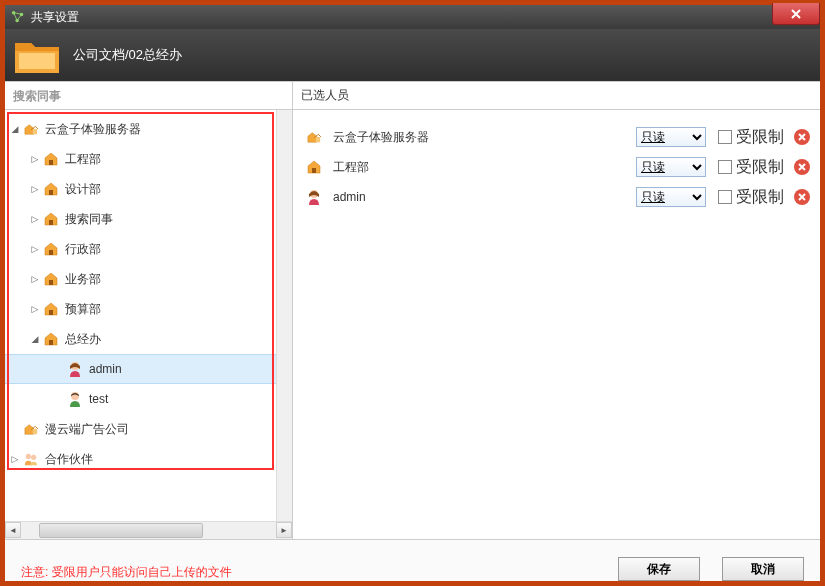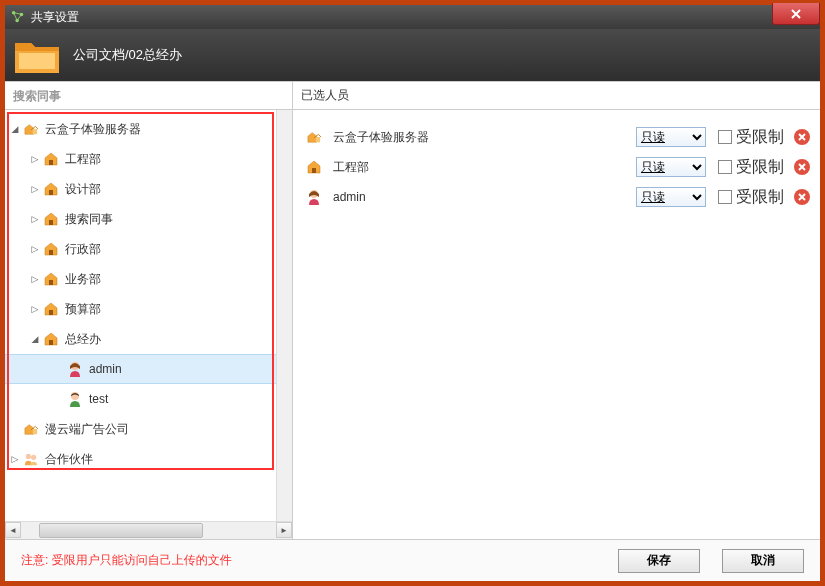--- a/index.html
+++ b/index.html
@@ -37,21 +37,21 @@
     .scroll-thumb-h { position: absolute; left: 0; width: 75%; top: 0; bottom: 0; background: linear-gradient(to bottom,#eaeaea,#d0d0d0); border: 1px solid #bbb; border-radius: 2px; }
     .selected-list { flex: 1; overflow: auto; }
     .row { display: flex; align-items: center; height: 30px; padding: 0 10px; }
     .row .icon-slot { width: 22px; margin-right: 8px; }
     .row-label { flex: 1; font-size: 12px; color: #333; }
     .perm-select { width: 70px; height: 20px; font-size: 12px; border: 1px solid #9cb8d6; background: linear-gradient(to bottom,#fff,#eaf2fb); margin-right: 12px; text-decoration: underline; }
     .chk { width: 14px; height: 14px; border: 1px solid #888; margin-right: 4px; display: inline-block; cursor: pointer; }
     .chk-label { font-size: 16px; color: #333; margin-right: 10px; }
     .remove-btn { width: 16px; height: 16px; border-radius: 50%; background: #e05040; display: flex; align-items: center; justify-content: center; cursor: pointer; }
     .remove-btn svg { width: 10px; height: 10px; }
-    .footer { height: 42px; border-top: 1px solid #ccc; display: flex; align-items: center; padding: 0 16px; background: #fafafa; }
+    .footer { height: 42px; border-top: 1px solid #ccc; display: flex; align-items: flex-end; padding: 0 16px; background: #fafafa; }
     .note { color: #ff3030; font-size: 12px; flex: 1; }
     .btn { width: 82px; height: 24px; margin-left: 22px; background: linear-gradient(to bottom,#fafafa,#e4e4e4); border: 1px solid #999; font-size: 12px; cursor: pointer; font-weight: bold; }
     
     .home-icon { width: 16px; height: 14px; }
     .user-icon-svg { width: 14px; height: 16px; }
   </style>
 </head>
 <body>
 
 <div class="window">

